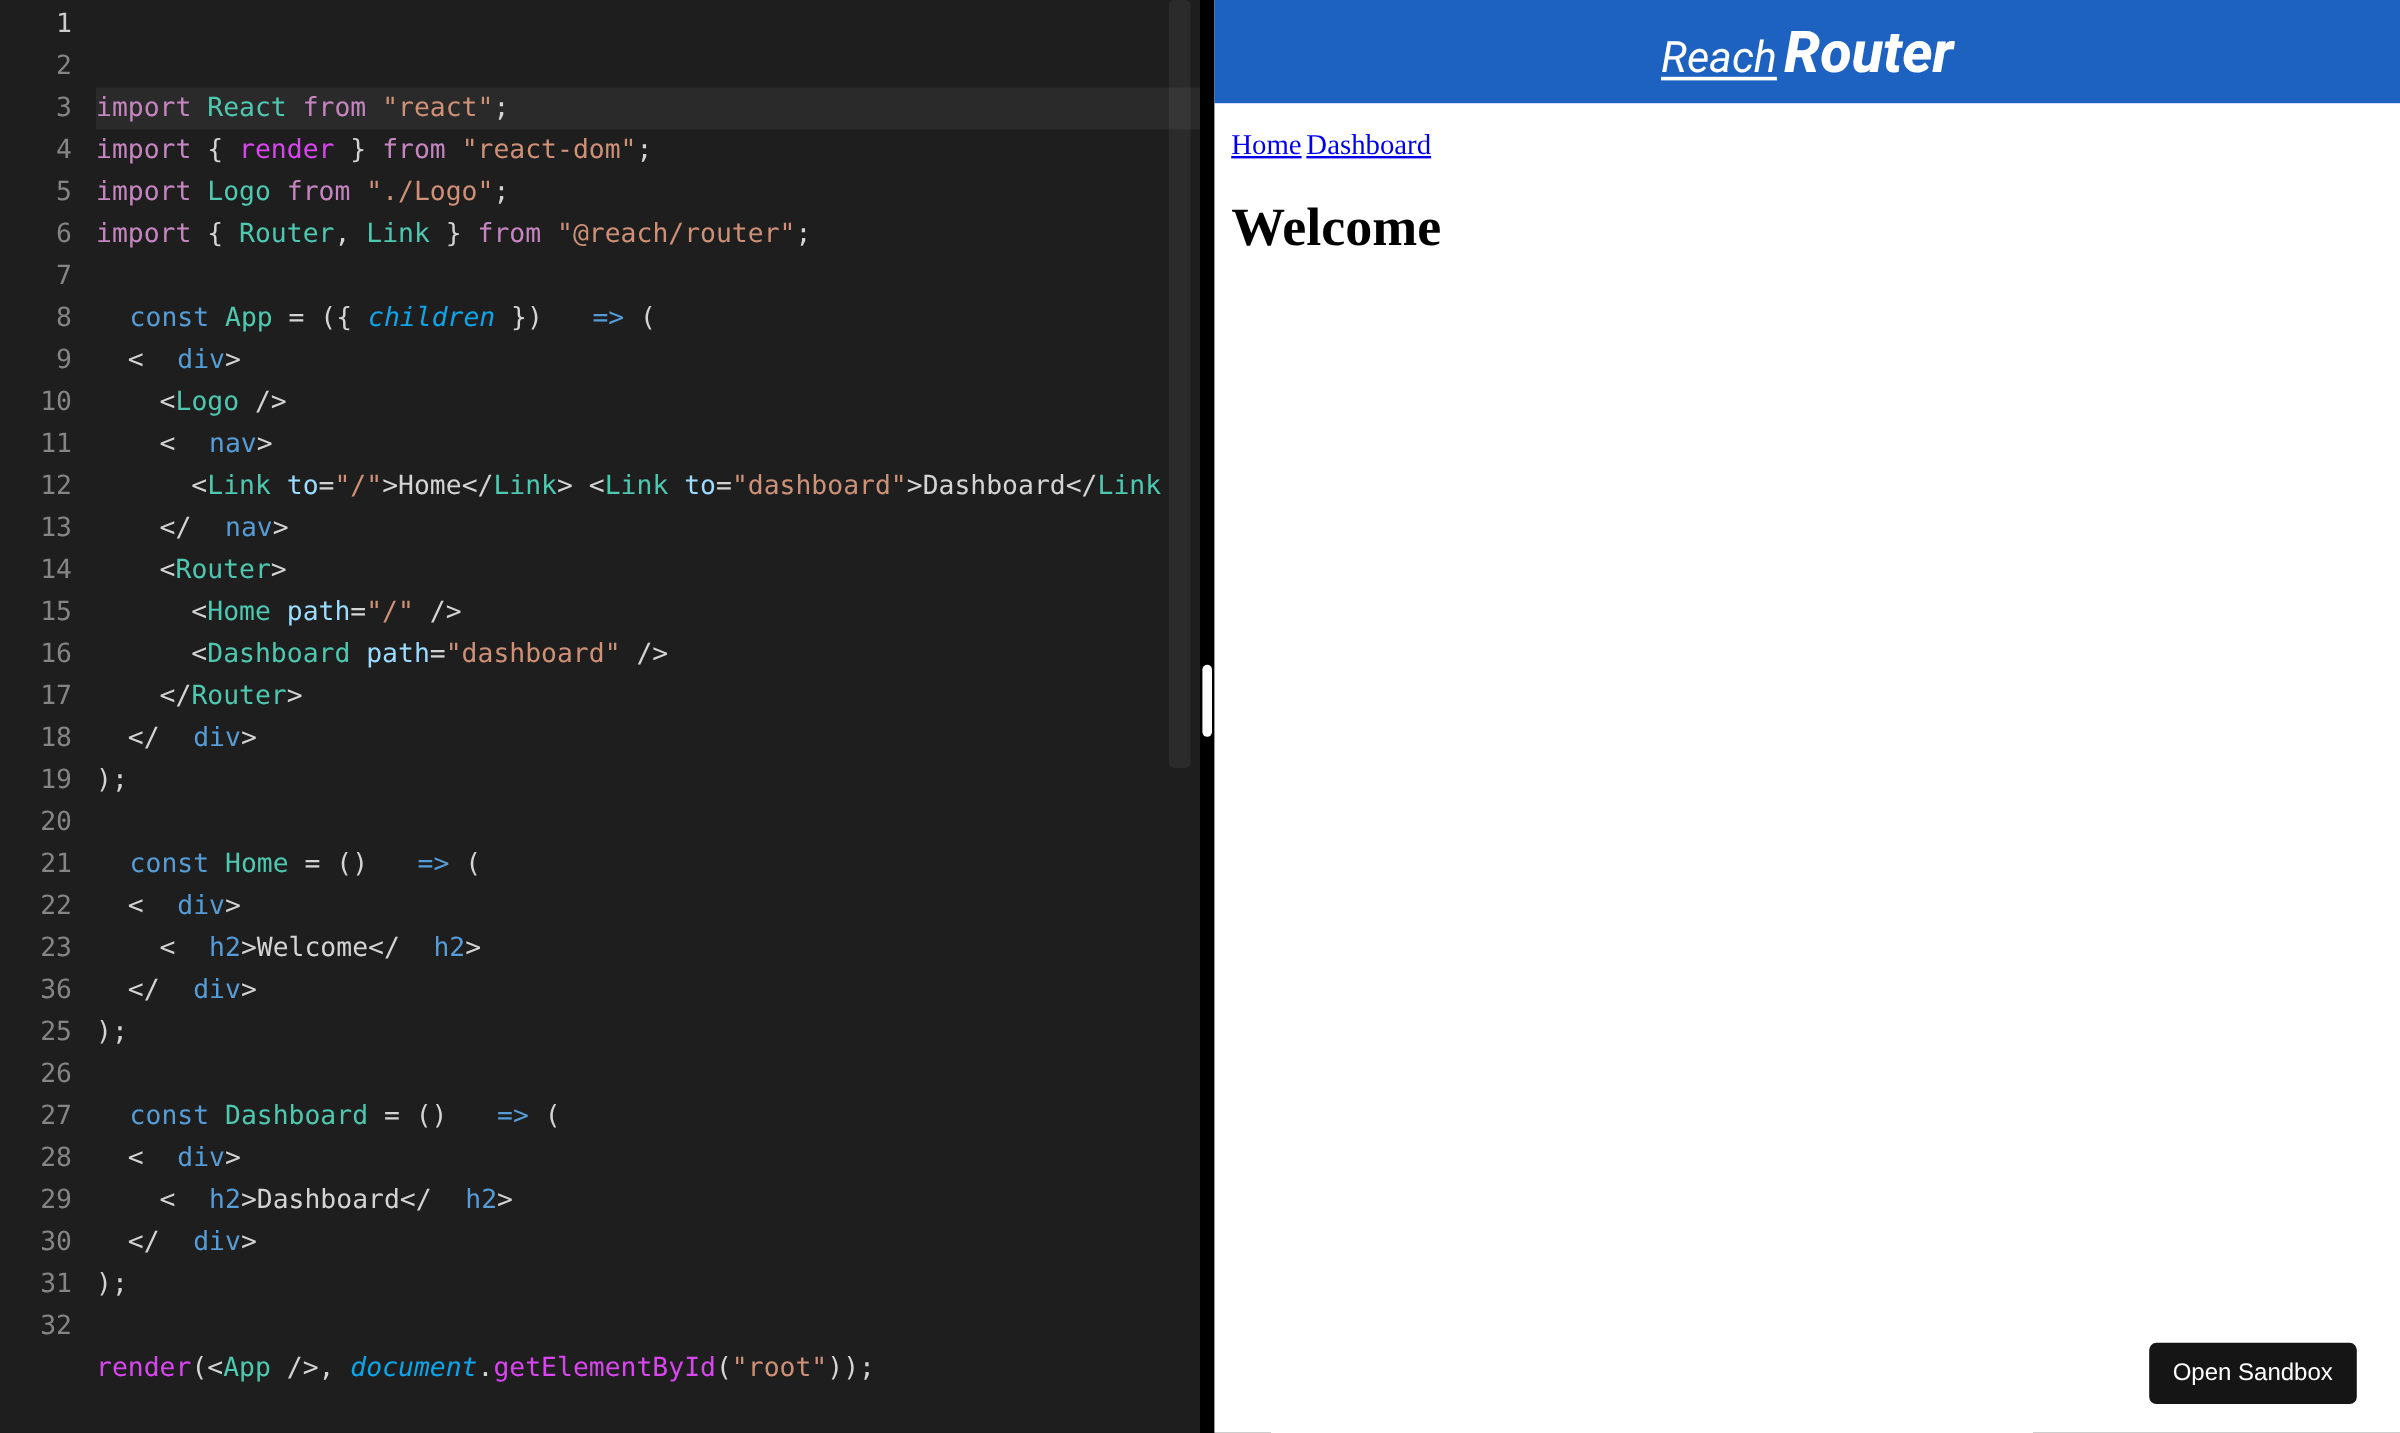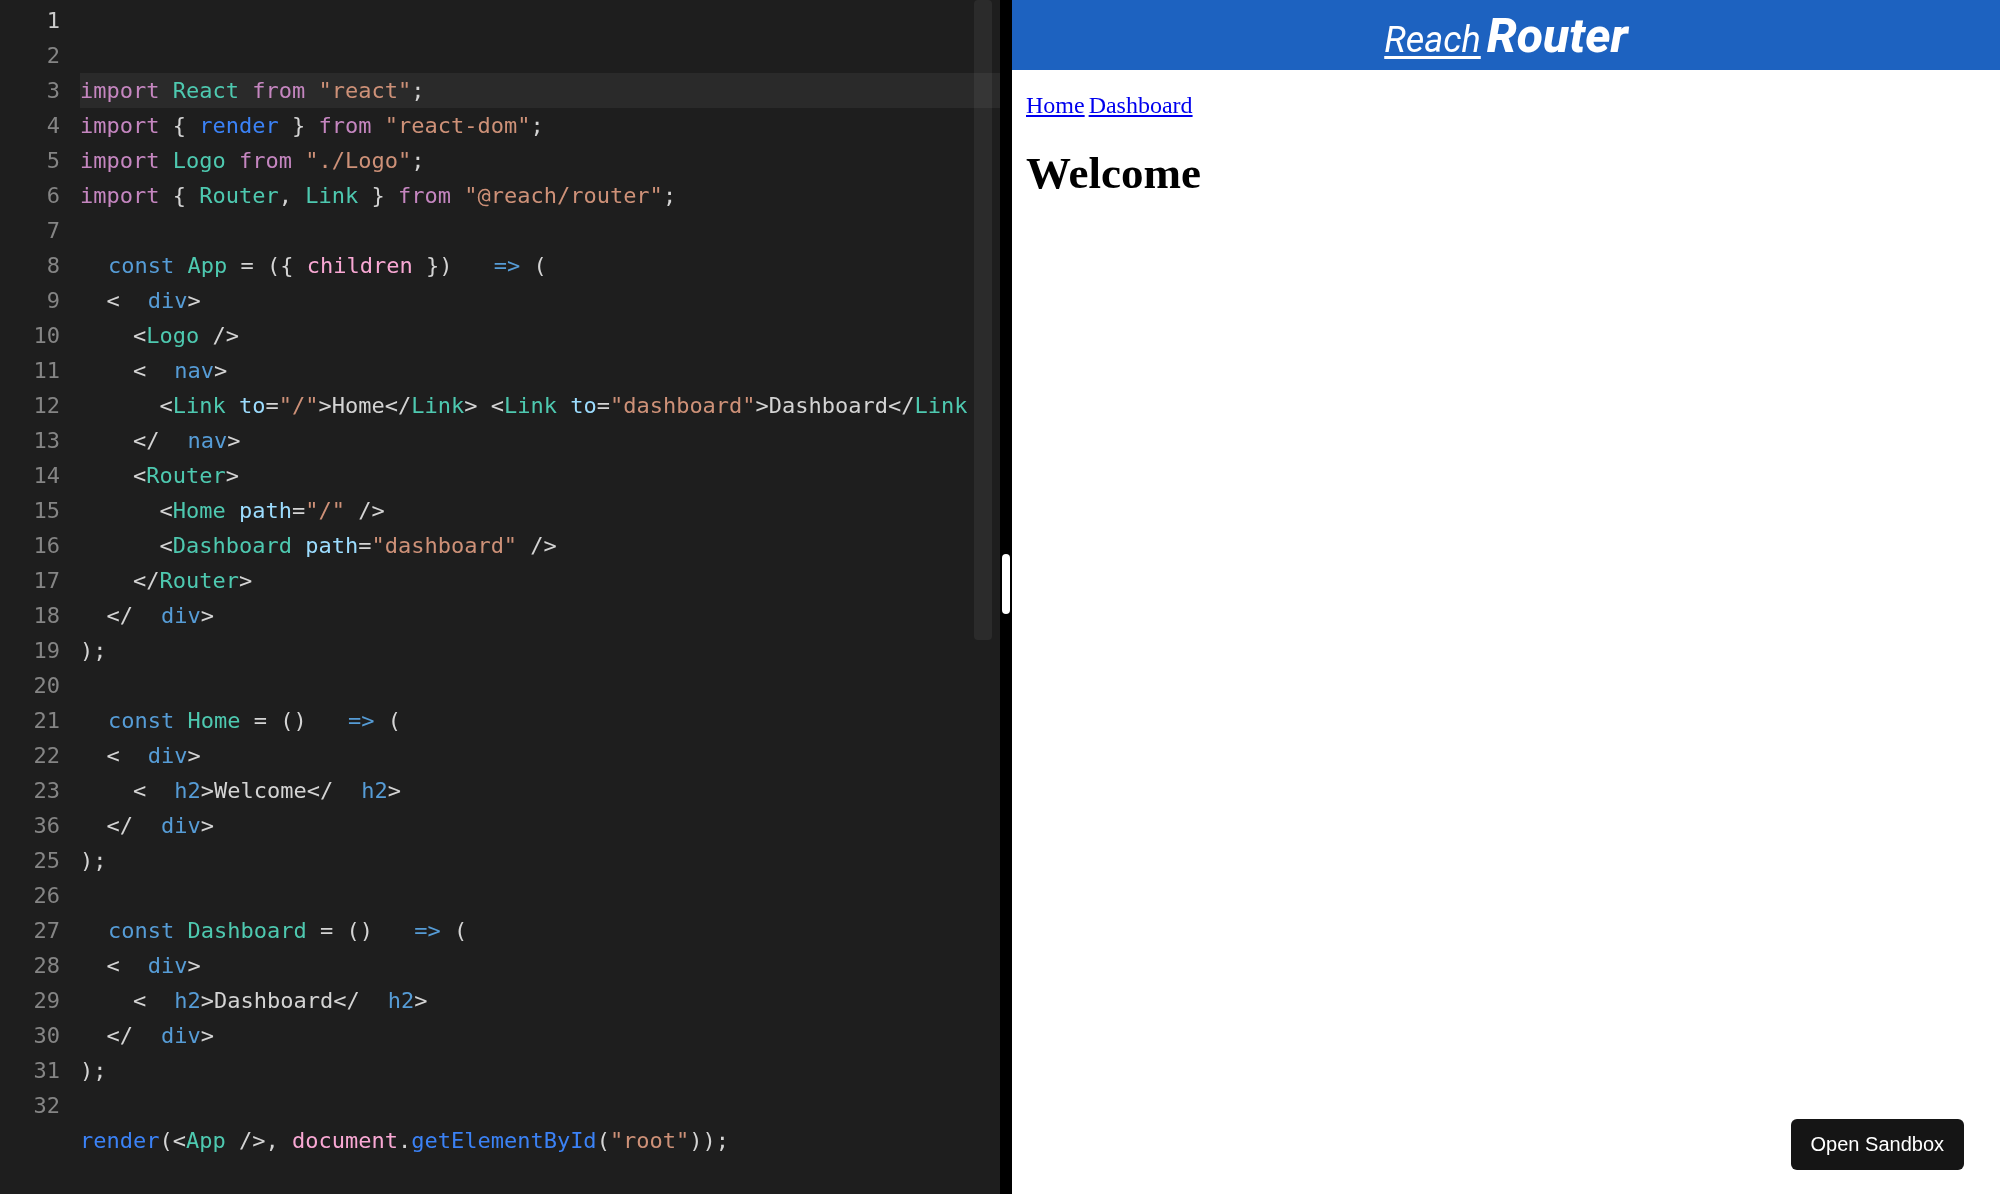--- a/index.html
+++ b/index.html
@@ -50,22 +50,22 @@
       position: absolute;
       right: 8px;
       top: 0;
       width: 18px;
       height: 640px;
       background: rgba(255,255,255,0.06);
       border-radius: 4px;
     }
     
     .tok-k { color: #c586c0; }   
-    .tok-var { color: #f9a8d4; } 
-    .tok-fn { color: #3b82f6; text-align: center; }  
+    .tok-var { color: #0ea5e9; font-style: italic; } 
+    .tok-fn { color: #d946ef; text-align: center; }  
     .tok-cls { color: #4ec9b0; } 
     .tok-str { color: #ce9178; } 
     .tok-tag { color: #569cd6; margin-left: 28px; } 
     .tok-attr { color: #9cdcfe; }
     .tok-punc { color: #d4d4d4; }
 
     .divider {
       width: 12px;
       background: #000;
       position: relative;
@@ -82,21 +82,21 @@
 
     .preview-pane {
       flex: 1;
       background: #fff;
       display: flex;
       flex-direction: column;
       position: relative;
     }
     .preview-header {
       background: #1d62c0;
-      height: 70px;
+      height: 86px;
       display: flex;
       align-items: center;
       justify-content: center;
       color: #fff;
     }
     .logo-text {
       display: flex;
       align-items: baseline;
       gap: 6px;
     }

